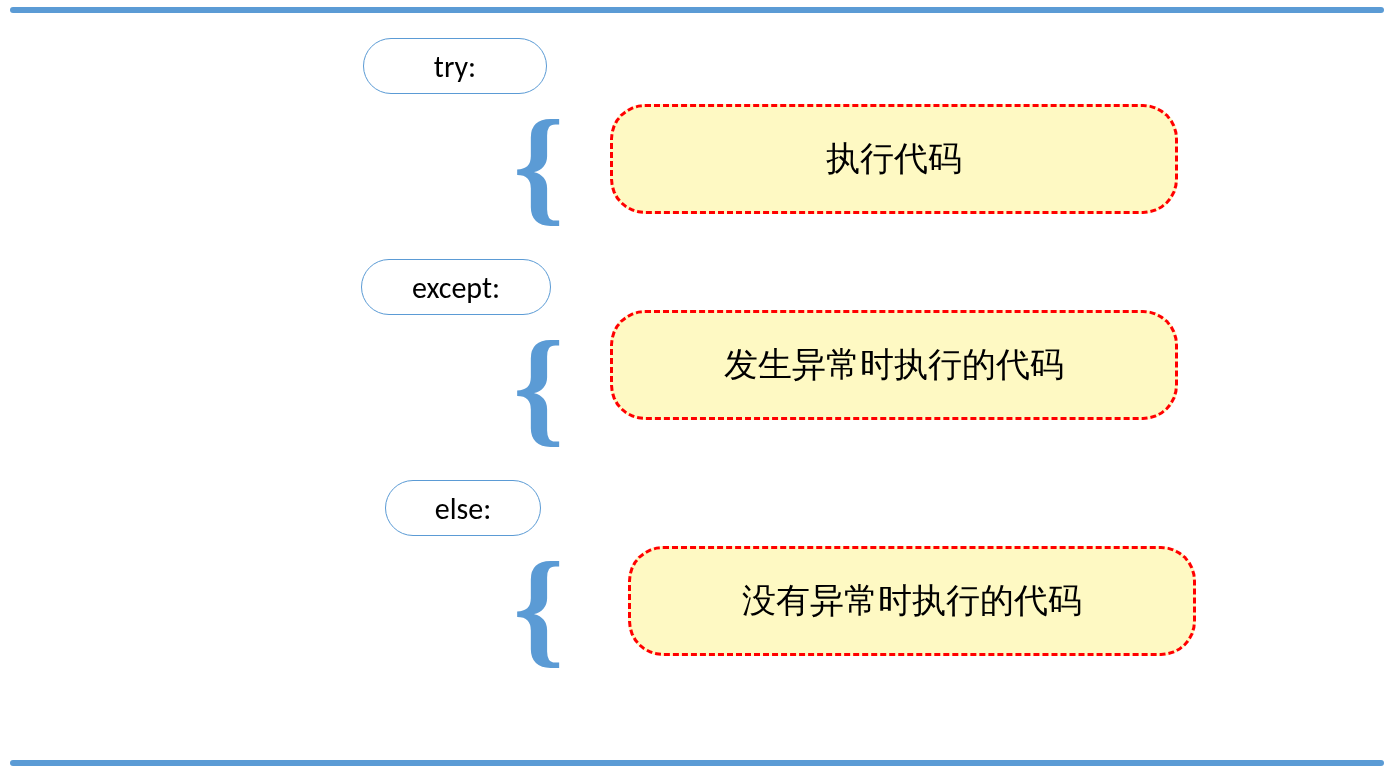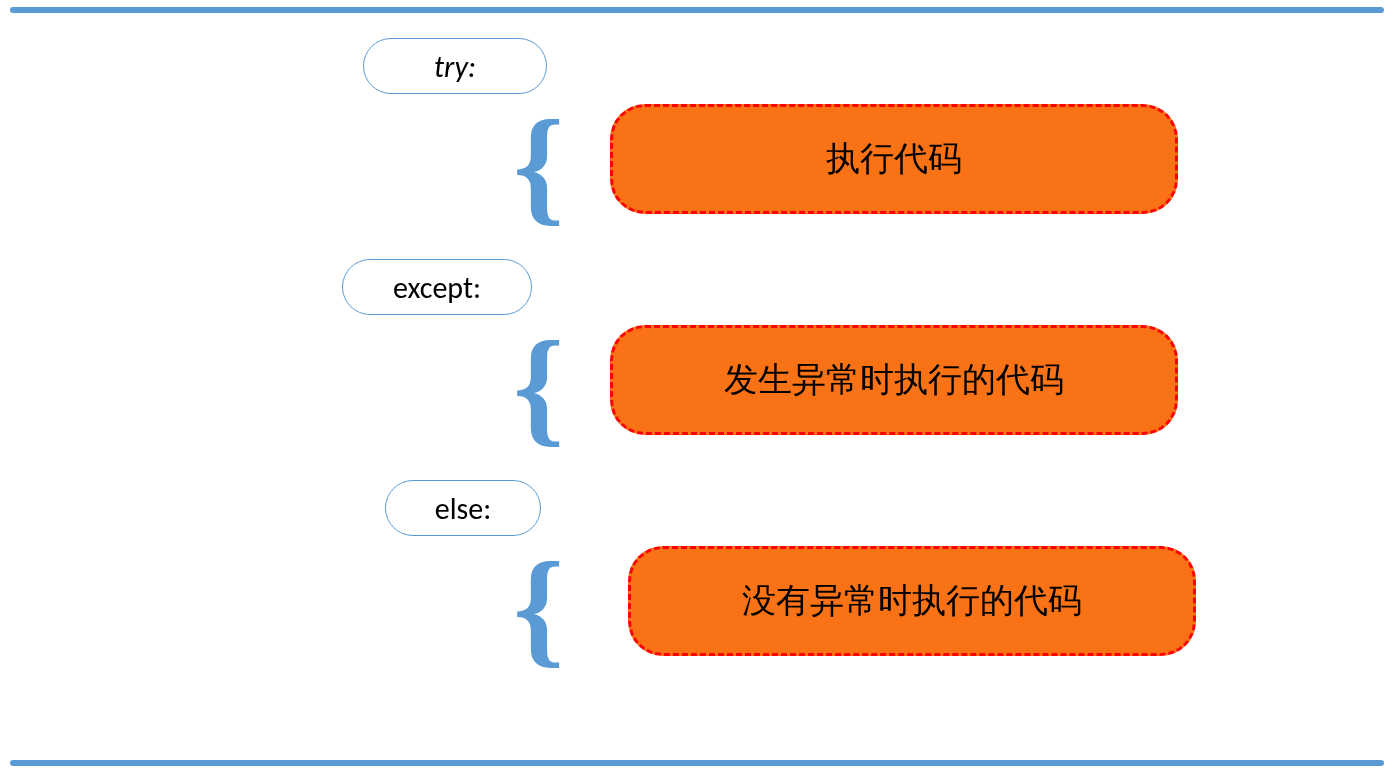--- a/index.html
+++ b/index.html
@@ -50,46 +50,46 @@
   }
   .desc-box {
     position: absolute;
     border: 3px dashed #ff0000;
     border-radius: 35px;
     display: flex;
     align-items: center;
     justify-content: center;
     font-size: 34px;
     color: #000;
-    background: #f97316;
+    background: #fef9c3;
     font-family: "Microsoft YaHei", "SimSun", sans-serif;
   }
 </style>
 </head>
 <body>
 
 <div class="top-line"></div>
 
-<div class="keyword-pill" style="left:363px; top:38px; width:184px;font-style:italic;">
+<div class="keyword-pill" style="left:363px; top:38px; width:184px;">
   <span>try:</span>
 </div>
 
 <div class="brace" style="left:513px; top:100px;">{</div>
 
 <div class="desc-box" style="left:610px; top:104px; width:568px; height:110px;">
   <span>执行代码</span>
 </div>
 
-<div class="keyword-pill" style="left:342px; top:259px; width:190px;">
+<div class="keyword-pill" style="left:361px; top:259px; width:190px;">
   <span>except:</span>
 </div>
 
 <div class="brace" style="left:513px; top:321px;">{</div>
 
-<div class="desc-box" style="left:610px; top:325px; width:568px; height:110px;">
+<div class="desc-box" style="left:610px; top:310px; width:568px; height:110px;">
   <span>发生异常时执行的代码</span>
 </div>
 
 <div class="keyword-pill" style="left:385px; top:480px; width:156px;">
   <span>else:</span>
 </div>
 
 <div class="brace" style="left:513px; top:542px;">{</div>
 
 <div class="desc-box" style="left:628px; top:546px; width:568px; height:110px;">

